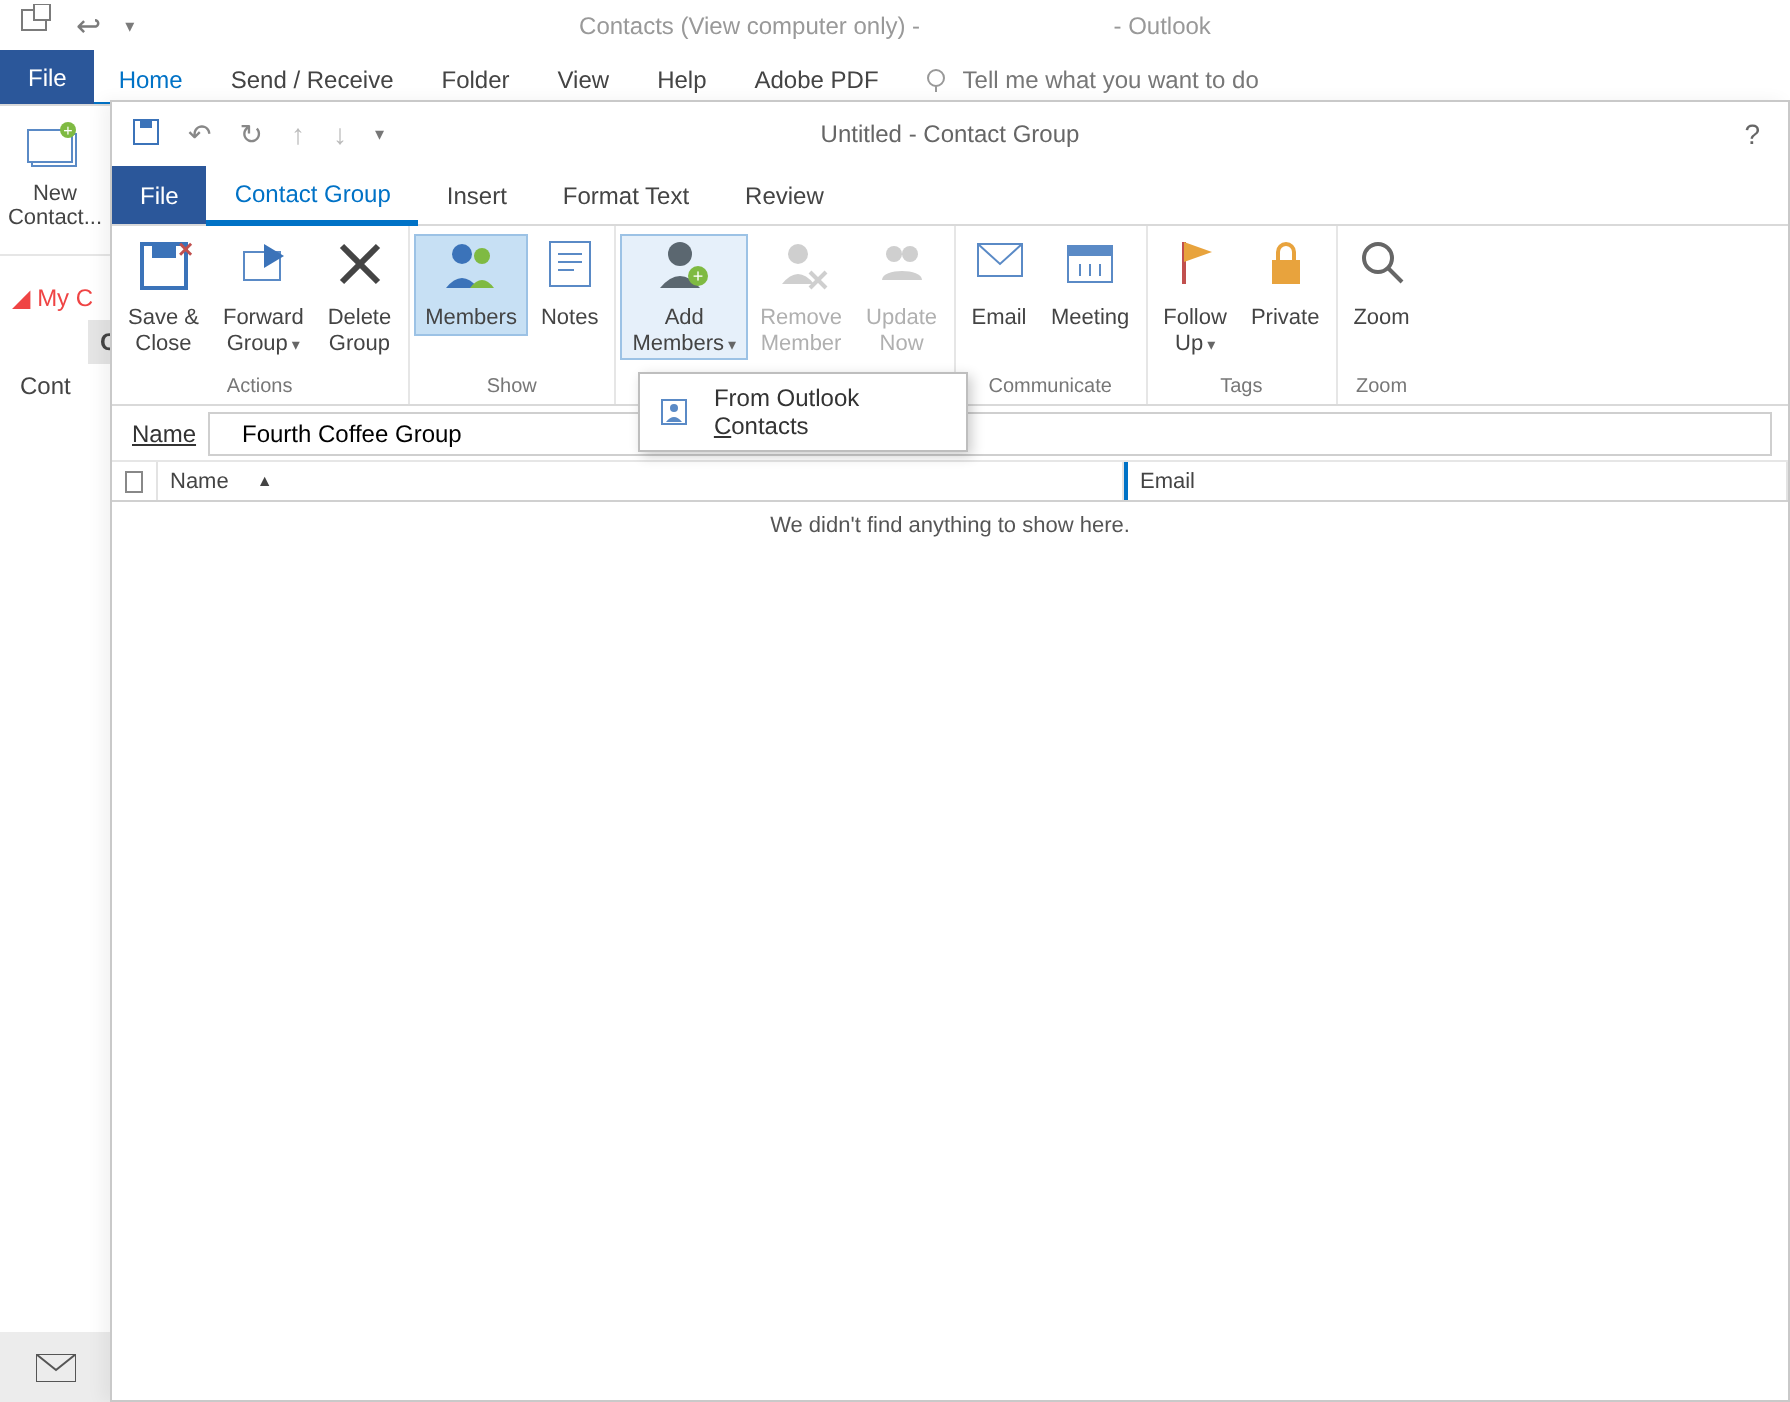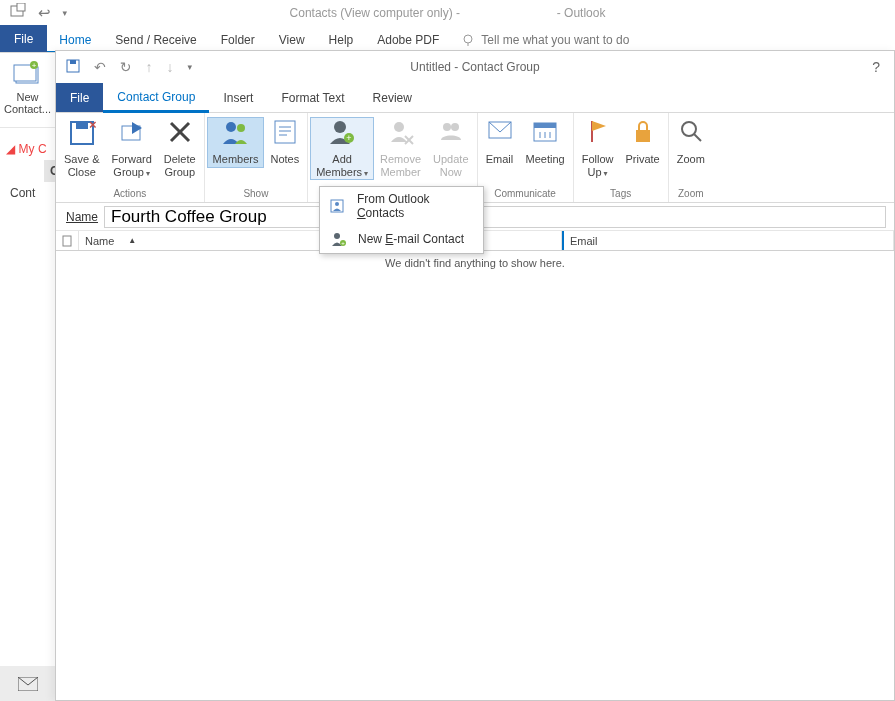--- a/index.html
+++ b/index.html
@@ -47,21 +47,21 @@
   .rgroup .glabel { font-size:10px; color:#777; text-align:center; padding:2px 0 3px;}
   .rbtn { display:flex; flex-direction:column; align-items:center; justify-content:flex-start; padding:2px 6px; font-size:11px; color:#444; cursor:pointer; min-width:40px; text-align:center; line-height:1.15; }
   .rbtn svg, .rbtn .ic { height:32px; margin-bottom:2px; display:flex; align-items:center; justify-content:center;}
   .rbtn.disabled { color:var(--grey-disabled); cursor:default;}
   .rbtn.sel { background:var(--blue-sel); border:1px solid #9CC2E5; padding:1px 5px;}
   .rbtn.hover { background:#E6F0FA; border:1px solid #9CC2E5; padding:1px 5px;}
   .drop-arrow { font-size:8px; margin-left:2px; color:#666;}
   
   .name-row { display:flex; align-items:center; height:28px; font-size:12px; border-bottom:1px solid #E6E6E6;}
   .name-row .lbl { width:48px; padding-left:10px; text-decoration:underline; color:#333;}
-  .name-row input { flex:1; height:22px; border:1px solid #CFCFCF; padding:0 6px; font-size:17px; margin-right:8px;}
+  .name-row input { flex:1; height:22px; border:1px solid #CFCFCF; padding:0 16px; font-size:12px; margin-right:8px;}
   
   .list-head { display:flex; height:20px; border-bottom:1px solid #D0D0D0; font-size:11px; color:#444;}
   .list-head .col { display:flex; align-items:center; padding:0 6px; border-right:1px solid #E3E3E3;}
   .list-head .col.name { flex:0 0 483px;}
   .list-head .col.email { flex:1; border-left:2px solid var(--tab-blue);}
   .list-body { position:relative; height:470px; }
   .empty-msg { font-size:11px; color:#555; text-align:center; padding-top:6px;}
   
   .dropdown { position:absolute; left:263px; top:135px; width:165px; background:#fff; border:1px solid #BEBEBE; box-shadow:2px 2px 6px rgba(0,0,0,0.2); font-size:12px; z-index:50;}
   .dropdown .mi { display:flex; align-items:center; gap:10px; padding:5px 10px; cursor:pointer; color:#333;}
@@ -360,25 +360,14 @@
     <div class="mi">
       <span class="mic">
           <svg width="16" height="16">
             <rect x="1" y="2" width="12" height="12" fill="#fff" stroke="#5A8AC6"></rect>
             <circle cx="7" cy="6" r="2" fill="#5A8AC6"></circle>
             <path d="M3 13 Q7 8 11 13" fill="#5A8AC6"></path>
           </svg>
         </span>
       <span><span>From Outlook </span><span class="ul">C</span><span>ontacts</span></span>
     </div>
-    <div class="mi">
-      <span class="mic">
-          <svg width="16" height="16">
-            <circle cx="6" cy="5" r="3" fill="#5B6770"></circle>
-            <path d="M1 15 Q6 8 11 15 Z" fill="#5B6770"></path>
-            <circle cx="12" cy="12" r="3" fill="#7FBA42"></circle>
-            <text x="12" y="14" font-size="6" text-anchor="middle" fill="#fff">+</text>
-          </svg>
-        </span>
-      <span><span>New </span><span class="ul">E</span><span>-mail Contact</span></span>
-    </div>
   </div>
 </div>
 
 </body></html>

